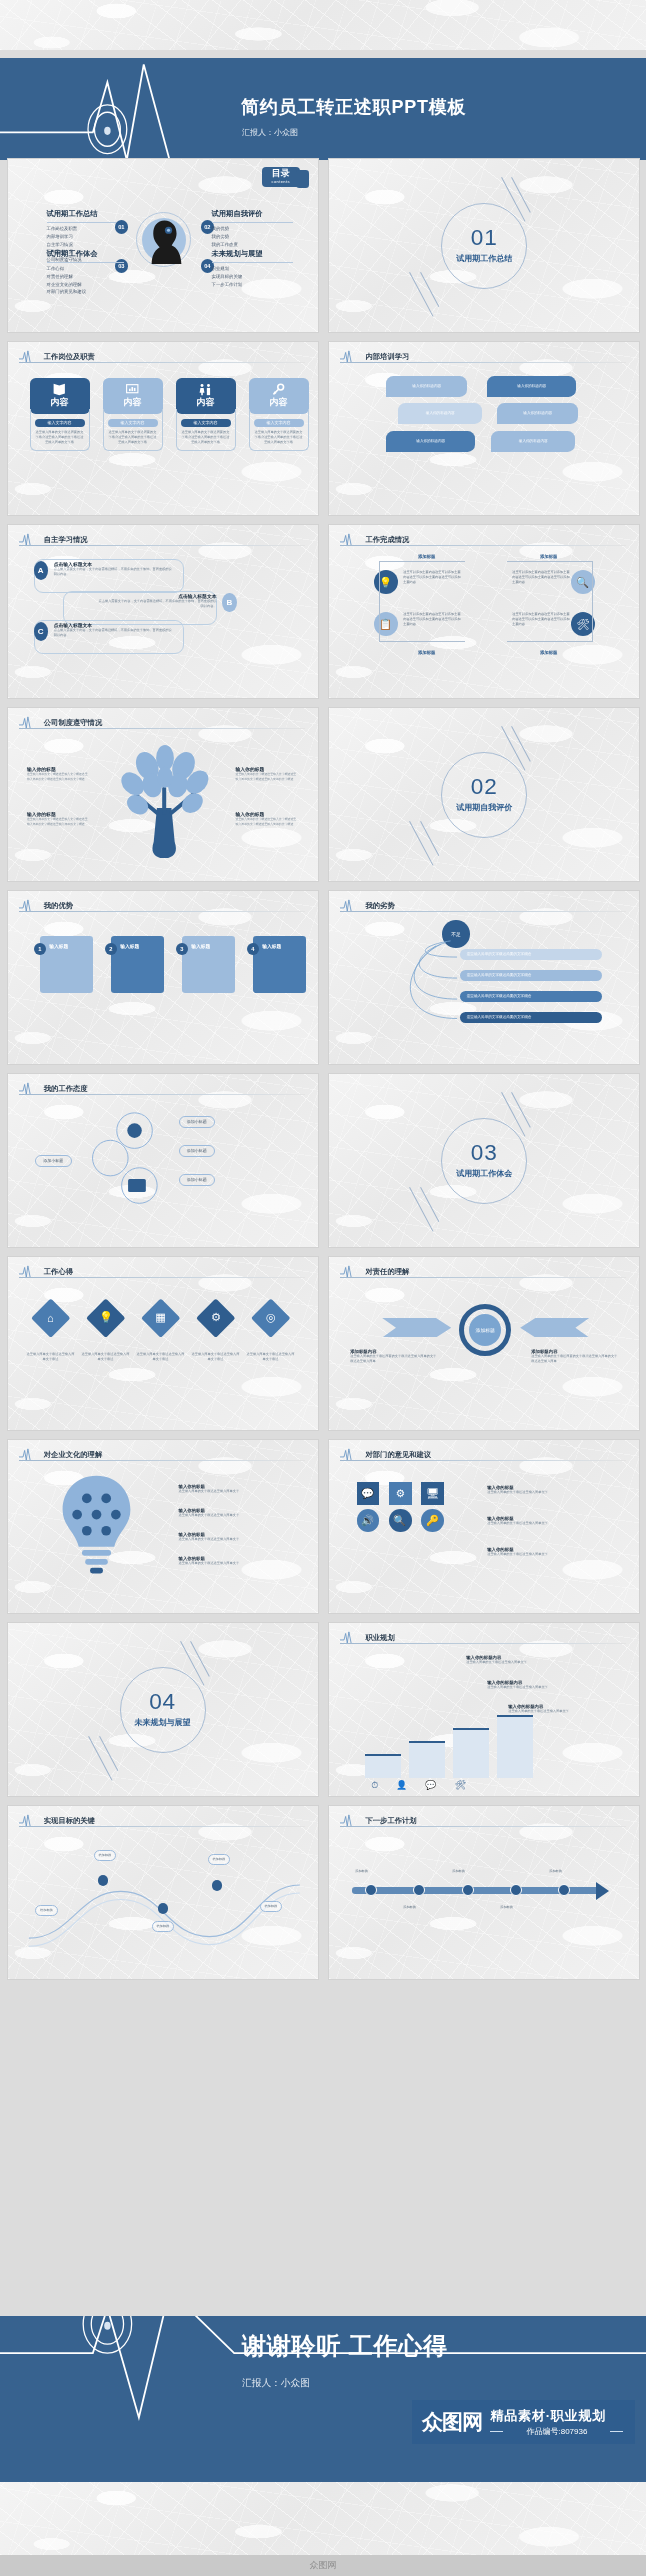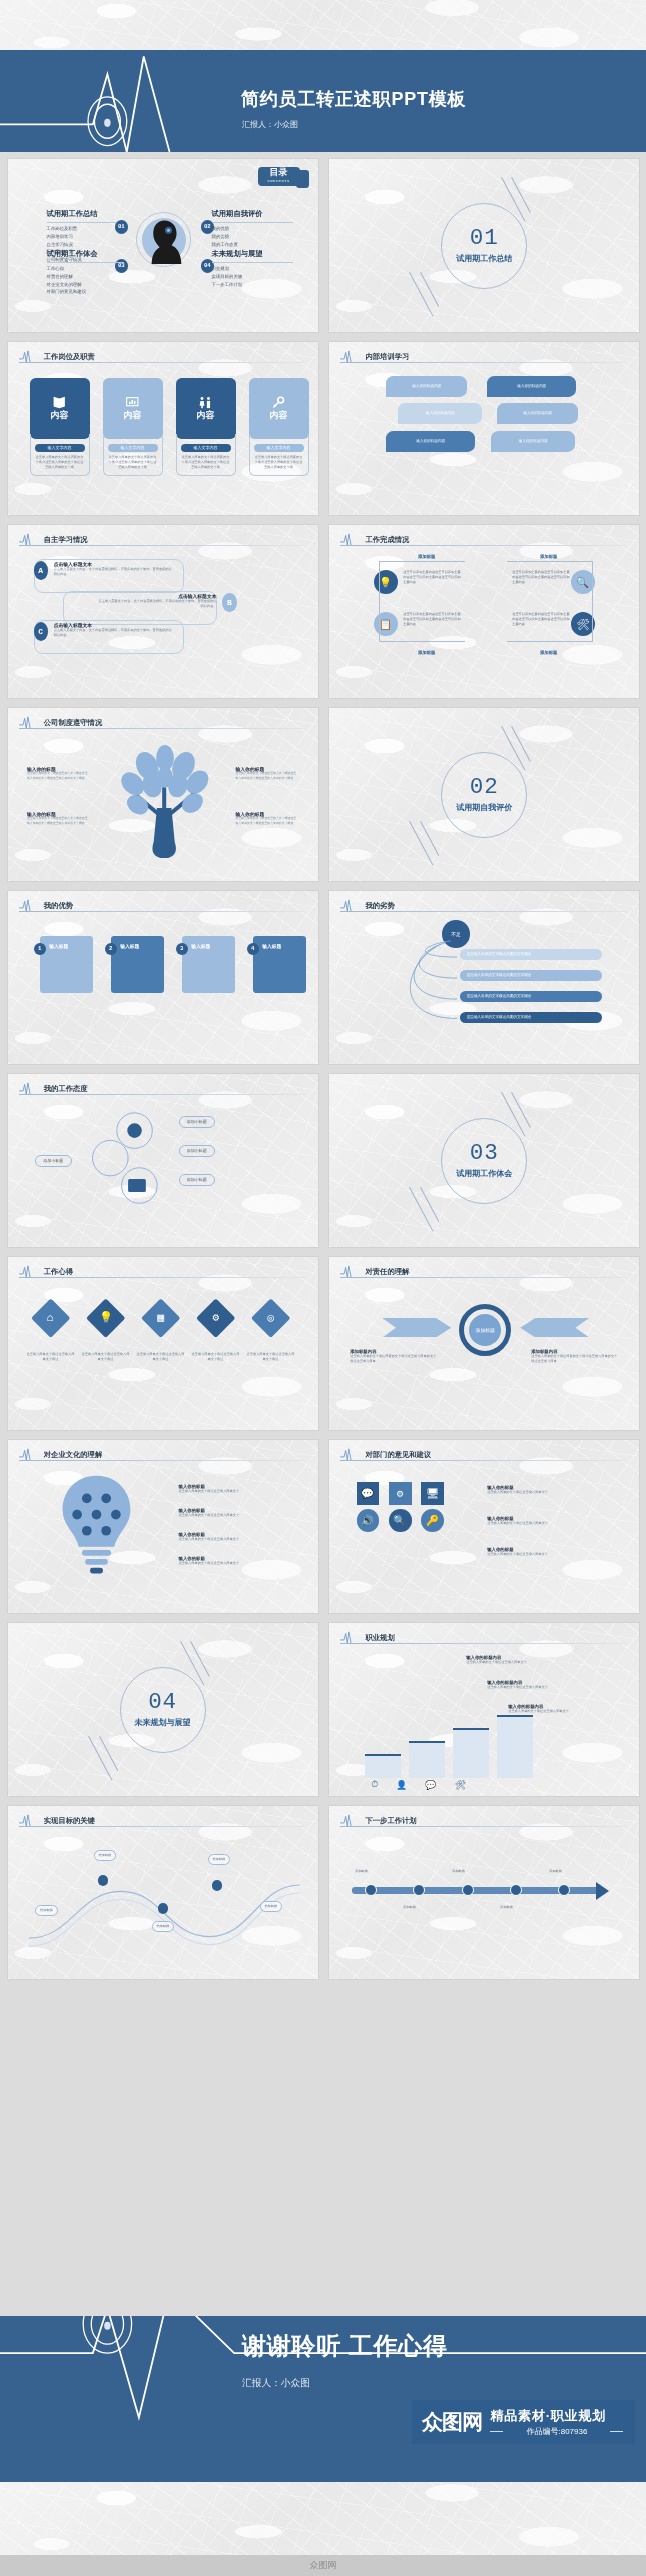--- a/index.html
+++ b/index.html
@@ -19,21 +19,20 @@
   
   .paper {
     background-color: #eeeeee;
     background-image:
       radial-gradient(ellipse 48px 18px at 18% 22%, rgba(255,255,255,.85) 0 40%, rgba(255,255,255,0) 42%),
       radial-gradient(ellipse 65px 21px at 70% 15%, rgba(255,255,255,.7) 0 40%, rgba(255,255,255,0) 42%),
       radial-gradient(ellipse 57px 16px at 40% 68%, rgba(255,255,255,.75) 0 40%, rgba(255,255,255,0) 42%),
       radial-gradient(ellipse 73px 24px at 85% 75%, rgba(255,255,255,.7) 0 40%, rgba(255,255,255,0) 42%),
       radial-gradient(ellipse 44px 14.5px at 8% 85%, rgba(255,255,255,.7) 0 40%, rgba(255,255,255,0) 42%),
       linear-gradient(145deg, #f4f4f4 0%, #e9e9e9 45%, #f1f1f1 100%);
-    font-family: Liberation Mono, monospace;
   }
   .paper::after {
     content:"";
     position:absolute; inset:0;
     background-image:
       repeating-linear-gradient(37deg, rgba(255,255,255,.55) 0 0.8px, rgba(255,255,255,0) 0.8px 18.6px),
       repeating-linear-gradient(-52deg, rgba(255,255,255,.45) 0 0.8px, rgba(255,255,255,0) 0.8px 25px),
       repeating-linear-gradient(8deg, rgba(255,255,255,.35) 0 0.8px, rgba(255,255,255,0) 0.8px 33px),
       repeating-linear-gradient(108deg, rgba(255,255,255,.3) 0 0.8px, rgba(255,255,255,0) 0.8px 30px);
     pointer-events:none;
@@ -121,21 +120,21 @@
   .toc-li { font-size:4.4px; color:#44566b; line-height:1.75; white-space:nowrap; }
   .toc-num {
     position:absolute; width:13.7px; height:13.7px; border-radius:50%;
     background:#2f5d8e; color:#fff; font-size:5.7px; font-weight:bold;
     display:flex; align-items:center; justify-content:center;
   }
   .toc-ring { position:absolute; border:0.8px solid #b6c9de; border-radius:50%; }
 
   
   .card { position:relative; width:60px; }
-  .card .cap { height:61px; border-radius:5.7px; display:flex; flex-direction:column;
+  .card .cap { height:36px; border-radius:5.7px; display:flex; flex-direction:column;
                align-items:center; justify-content:center; color:#fff; }
   .card .cap .cn { font-size:9px; font-weight:bold; }
   .card .body { border:0.8px solid #b9ccdf; border-top:none; border-radius:0 0 5.7px 5.7px;
                 padding:9.7px 4px 4.8px; margin-top:-4.8px; }
   .pill { border-radius:6.5px; color:#fff; font-size:4px; text-align:center; padding:1.6px 0; }
   .muted { font-size:3.2px; color:#6d7f90; line-height:1.55; text-align:center; }
 
   
   .bubble { border-radius:7.3px 7.3px 7.3px 0; position:absolute; }
   .bubble-txt { position:absolute; font-size:3.6px; color:#fff; text-align:center; white-space:nowrap; }
@@ -219,21 +218,21 @@
   }
   #footer-text { font-size:9px; color:#8d8d8d; }
 </style>
 </head>
 <body>
 
 <div class="page">
 
   <div class="strip paper" id="strip-top"></div>
 
-  <div class="hero" id="cover" style="top:50px;height:102px;">
+  <div class="hero" id="cover" style="top:58px;height:102px;">
     <svg class="pulse" viewBox="0 0 800 126" preserveAspectRatio="none">
       <path d="M0,92 L115,92 L133,30 L157,126 L178,8 L210,126" fill="none" stroke="#ffffff" stroke-width="2.2"></path>
       <ellipse cx="133" cy="88" rx="24" ry="30" fill="none" stroke="#ffffff" stroke-width="1.6"></ellipse>
       <ellipse cx="133" cy="88" rx="16" ry="21" fill="none" stroke="#ffffff" stroke-width="1.6"></ellipse>
       <ellipse cx="133" cy="90" rx="4" ry="5" fill="#d8e4f1"></ellipse>
     </svg>
     <div class="hero-title" id="cover-title" style="left:241px;top:37px;font-size:18px;">简约员工转正述职PPT模板</div>
     <div class="hero-sub" id="cover-presenter" style="left:242px;top:69px;font-size:8px;">汇报人：小众图</div>
   </div>
 

